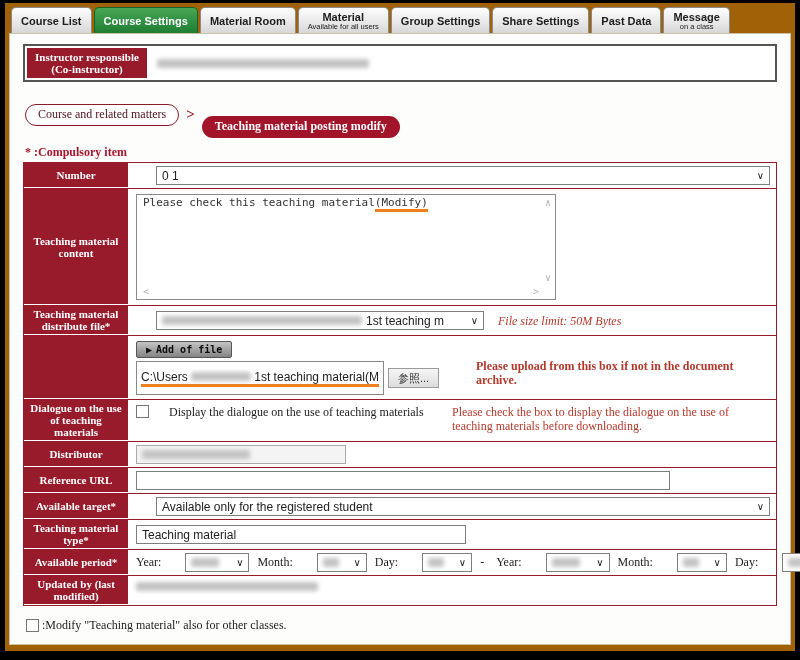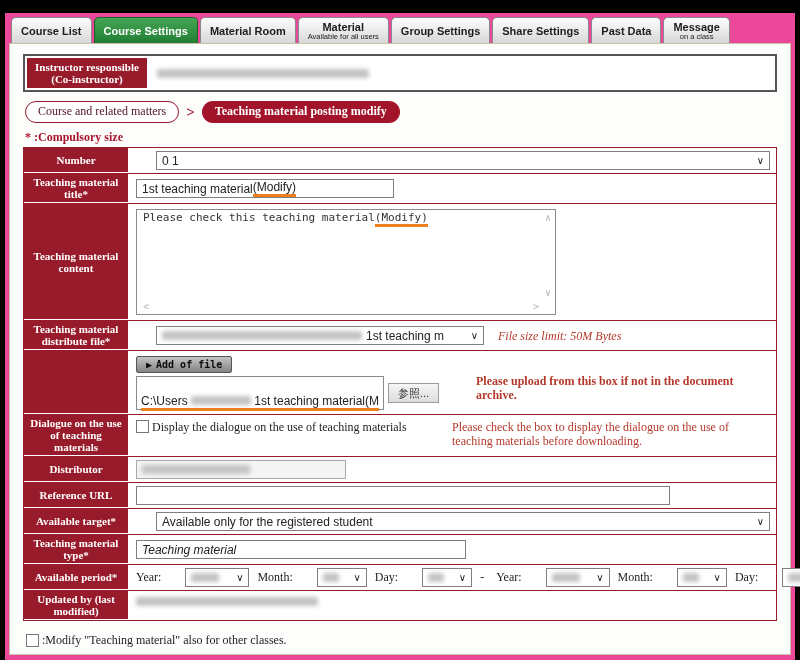--- a/index.html
+++ b/index.html
@@ -1,18 +1,18 @@
 <!DOCTYPE html>
 <html><head>
 <meta charset="utf-8">
 <style>
   * { margin:0; padding:0; box-sizing:border-box; }
   html,body { width:800px; height:660px; overflow:hidden; }
   body { background:#000; position:relative; font-family:"Liberation Sans",sans-serif; }
-  .frame { position:absolute; left:5px; top:13px; width:790px; height:648px; background:#ec4899; }
+  .frame { position:absolute; left:5px; top:3px; width:790px; height:648px; background:#a16207; }
 
   
   .tabs { display:flex; gap:2px; padding:3px 0 0 6px; align-items:flex-end; height:30px; }
   .tab { border:1px solid #8a8a8a; border-bottom:none; border-radius:5px 5px 0 0;
          background:linear-gradient(#fefefe,#d7d7d7); padding:0 9px; text-align:center;
          height:26px; display:flex; flex-direction:column; justify-content:center;
          font-weight:bold; font-size:11px; color:#1c1c1c; cursor:pointer; white-space:nowrap; }
   .tab .sub { font-size:7.5px; font-weight:normal; line-height:8px; }
   .tab.active { background:linear-gradient(#46a655,#1f7e32); border-color:#1a642a; color:#fff; }
 
@@ -29,21 +29,21 @@
   .cval { display:flex; align-items:center; padding:2px 8px; }
 
   .redact { display:inline-block; height:9px; border-radius:2px; background:#c3c3c3; filter:blur(2px); vertical-align:middle; }
 
   
   .crumbs { display:flex; align-items:center; gap:7px; margin:9px 0 7px 2px; }
   .crumb-parent { border:1px solid #8e1b2a; border-radius:12px; padding:2px 12px 3px;
                   font:12px "Liberation Serif",serif; color:#4d1220; background:#fff; cursor:pointer; }
   .crumb-sep { color:#981b2b; font:bold 15px "Liberation Serif",serif; }
   .crumb-current { background:#a2142a; border-radius:11px; padding:3px 13px 4px; color:#fff;
-                   font:bold 12px "Liberation Serif",serif; }
+                   font:bold 12px "Liberation Serif",serif;margin-top:25px; }
 
   .compulsory { color:#a8152b; font:bold 12px "Liberation Serif",serif; margin:2px 0 2px 2px; }
 
   
   .ftable { border:1px solid #981b2b; background:#fff; }
   .frow { display:flex; border-bottom:1px solid #981b2b; align-items:stretch; }
   .frow:last-child { border-bottom:none; }
   .fhead { width:106px; min-width:106px; background:#981b2b; color:#fff;
            font:bold 11px "Liberation Serif",serif; line-height:12px;
            display:flex; align-items:center; justify-content:center; text-align:center;
@@ -60,21 +60,21 @@
 
   .tabox { position:relative; width:420px; height:106px; border:1px solid #8a8a8a; background:#fff;
            font:11px "DejaVu Sans Mono",monospace; color:#333; padding:1px 6px; }
   .sar { position:absolute; color:#b5b5b5; font-size:10px; line-height:10px; }
 
   .note-red { color:#b5392b; font:12px "Liberation Serif",serif; line-height:14px; }
 
   .addfile { display:inline-flex; align-items:center; gap:4px; background:linear-gradient(#c4c4c4,#848484);
              border:1px solid #565656; border-radius:2px; font:bold 10px "DejaVu Sans Mono",monospace;
              color:#0d0d0d; padding:2px 9px; cursor:pointer; }
-  .pathbox { display:flex; align-items:flex-start; border:1px solid #8a8a8a; background:#fff; height:20px;
+  .pathbox { display:flex; align-items:center; border:1px solid #8a8a8a; background:#fff; height:20px;
              padding:16px 4px; font-size:12px; width:248px; }
   .pathline { display:flex; align-items:center; border-bottom:3px solid #ee7f1d; height:18px; white-space:nowrap; overflow:hidden; }
   .browse { border:1px solid #9b9b9b; background:linear-gradient(#f6f6f6,#dcdcdc); font-size:11px;
             color:#333; padding:2px 9px; height:20px; cursor:pointer; white-space:nowrap; }
 
   .cb { width:13px; height:13px; border:1px solid #767676; background:#fff; display:inline-block; cursor:pointer; }
   .serif-label { font:12px "Liberation Serif",serif; color:#222; }
 
   .period-label { font:12px "Liberation Serif",serif; color:#222; margin:0 4px 0 8px; }
   .sel-date { width:64px; } .sel-sm { width:50px; }
@@ -125,43 +125,34 @@
           </div>
       </div>
     </div>
 
     <div class="crumbs">
       <span class="crumb-parent">Course and related matters</span>
       <span class="crumb-sep">&gt;</span>
       <span class="crumb-current">Teaching material posting modify</span>
     </div>
 
-    <div class="compulsory">* :Compulsory size</div>
+    <div class="compulsory">* :Compulsory item</div>
 
     <div class="ftable">
 
       <div class="frow">
         <div class="fhead">Number</div>
         <div class="fval">
           <div class="sel sel-full">
             <span>0 1</span>
             <span class="chev">∨</span>
           </div>
         </div>
       </div>
 
-      <div class="frow">
-        <div class="fhead">Teaching material title*</div>
-        <div class="fval">
-          <div class="tinput" style="width:258px;">
-            <span>1st teaching material</span>
-              <span class="ul-orange">(Modify)</span>
-          </div>
-        </div>
-      </div>
 
       <div class="frow">
         <div class="fhead">Teaching material content</div>
         <div class="fval" style="padding:5px 6px;">
           <div class="tabox">
             <span>Please check this teaching material</span><span class="ul-orange">(Modify)</span>
             <span class="sar" style="right:4px;top:3px;">∧</span>
             <span class="sar" style="right:4px;bottom:16px;">∨</span>
             <span class="sar" style="left:6px;bottom:2px;">&lt;</span>
             <span class="sar" style="right:16px;bottom:2px;">&gt;</span>
@@ -200,21 +191,21 @@
               <button class="browse">参照...</button>
             </div>
           </div>
           <div class="note-red" style="flex:1; margin-top:18px;font-weight:bold;">Please upload from this box if not in the document archive.</div>
         </div>
       </div>
 
       <div class="frow">
         <div class="fhead">Dialogue on the use of teaching materials</div>
         <div class="fval" style="align-items:flex-start; padding-top:5px;">
-          <div style="flex:1; display:flex; align-items:flex-start; gap:3px;">
+          <div style="flex:1; display:flex; align-items:flex-start; gap:20px;">
             <span class="cb"></span>
             <span class="serif-label">Display the dialogue on the use of teaching materials</span>
           </div>
           <div class="note-red" style="width:318px;">Please check the box to display the dialogue on the use of teaching materials before downloading.</div>
         </div>
       </div>
 
       <div class="frow">
         <div class="fhead">Distributor</div>
         <div class="fval">
@@ -237,21 +228,21 @@
           <div class="sel sel-full">
             <span>Available only for the registered student</span>
             <span class="chev">∨</span>
           </div>
         </div>
       </div>
 
       <div class="frow">
         <div class="fhead">Teaching material type*</div>
         <div class="fval">
-          <div class="tinput" style="width:330px;font-style:italic;">
+          <div class="tinput" style="width:330px;">
             <span>Teaching material</span>
           </div>
         </div>
       </div>
 
       <div class="frow">
         <div class="fhead">Available period*</div>
         <div class="fval">
           <span class="period-label" style="margin-left:0;">Year:</span>
           <div class="sel sel-date">

